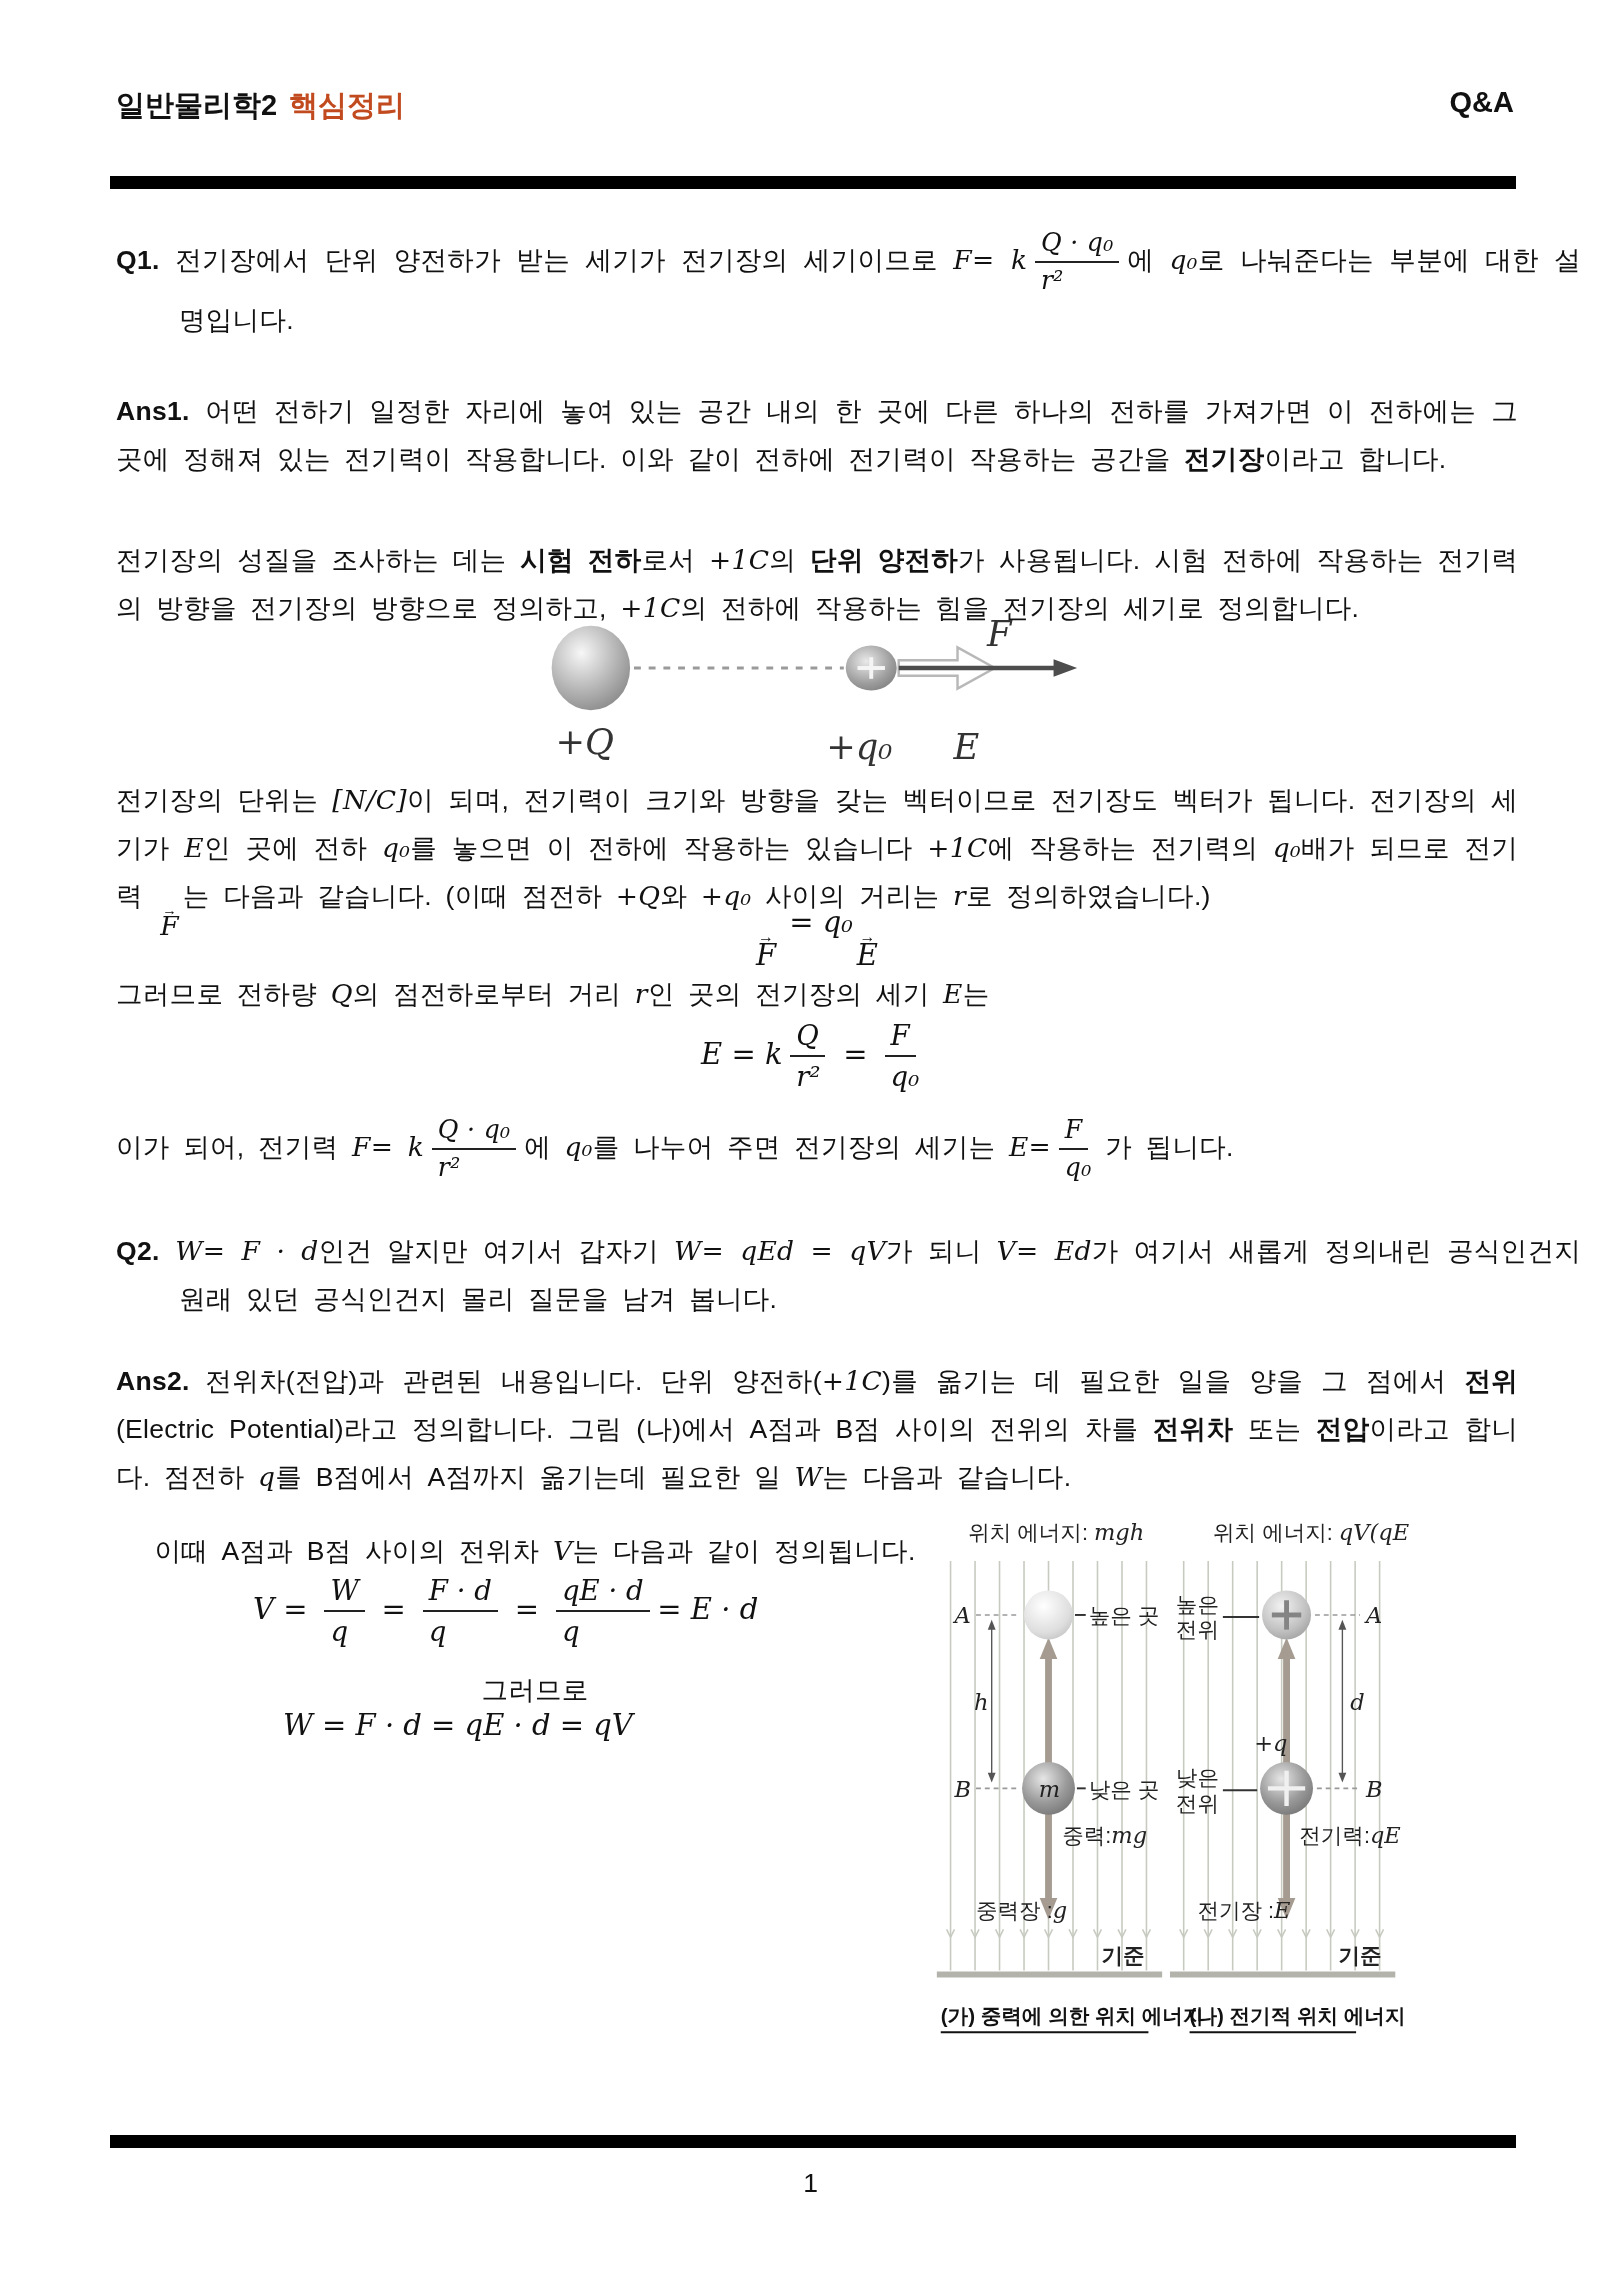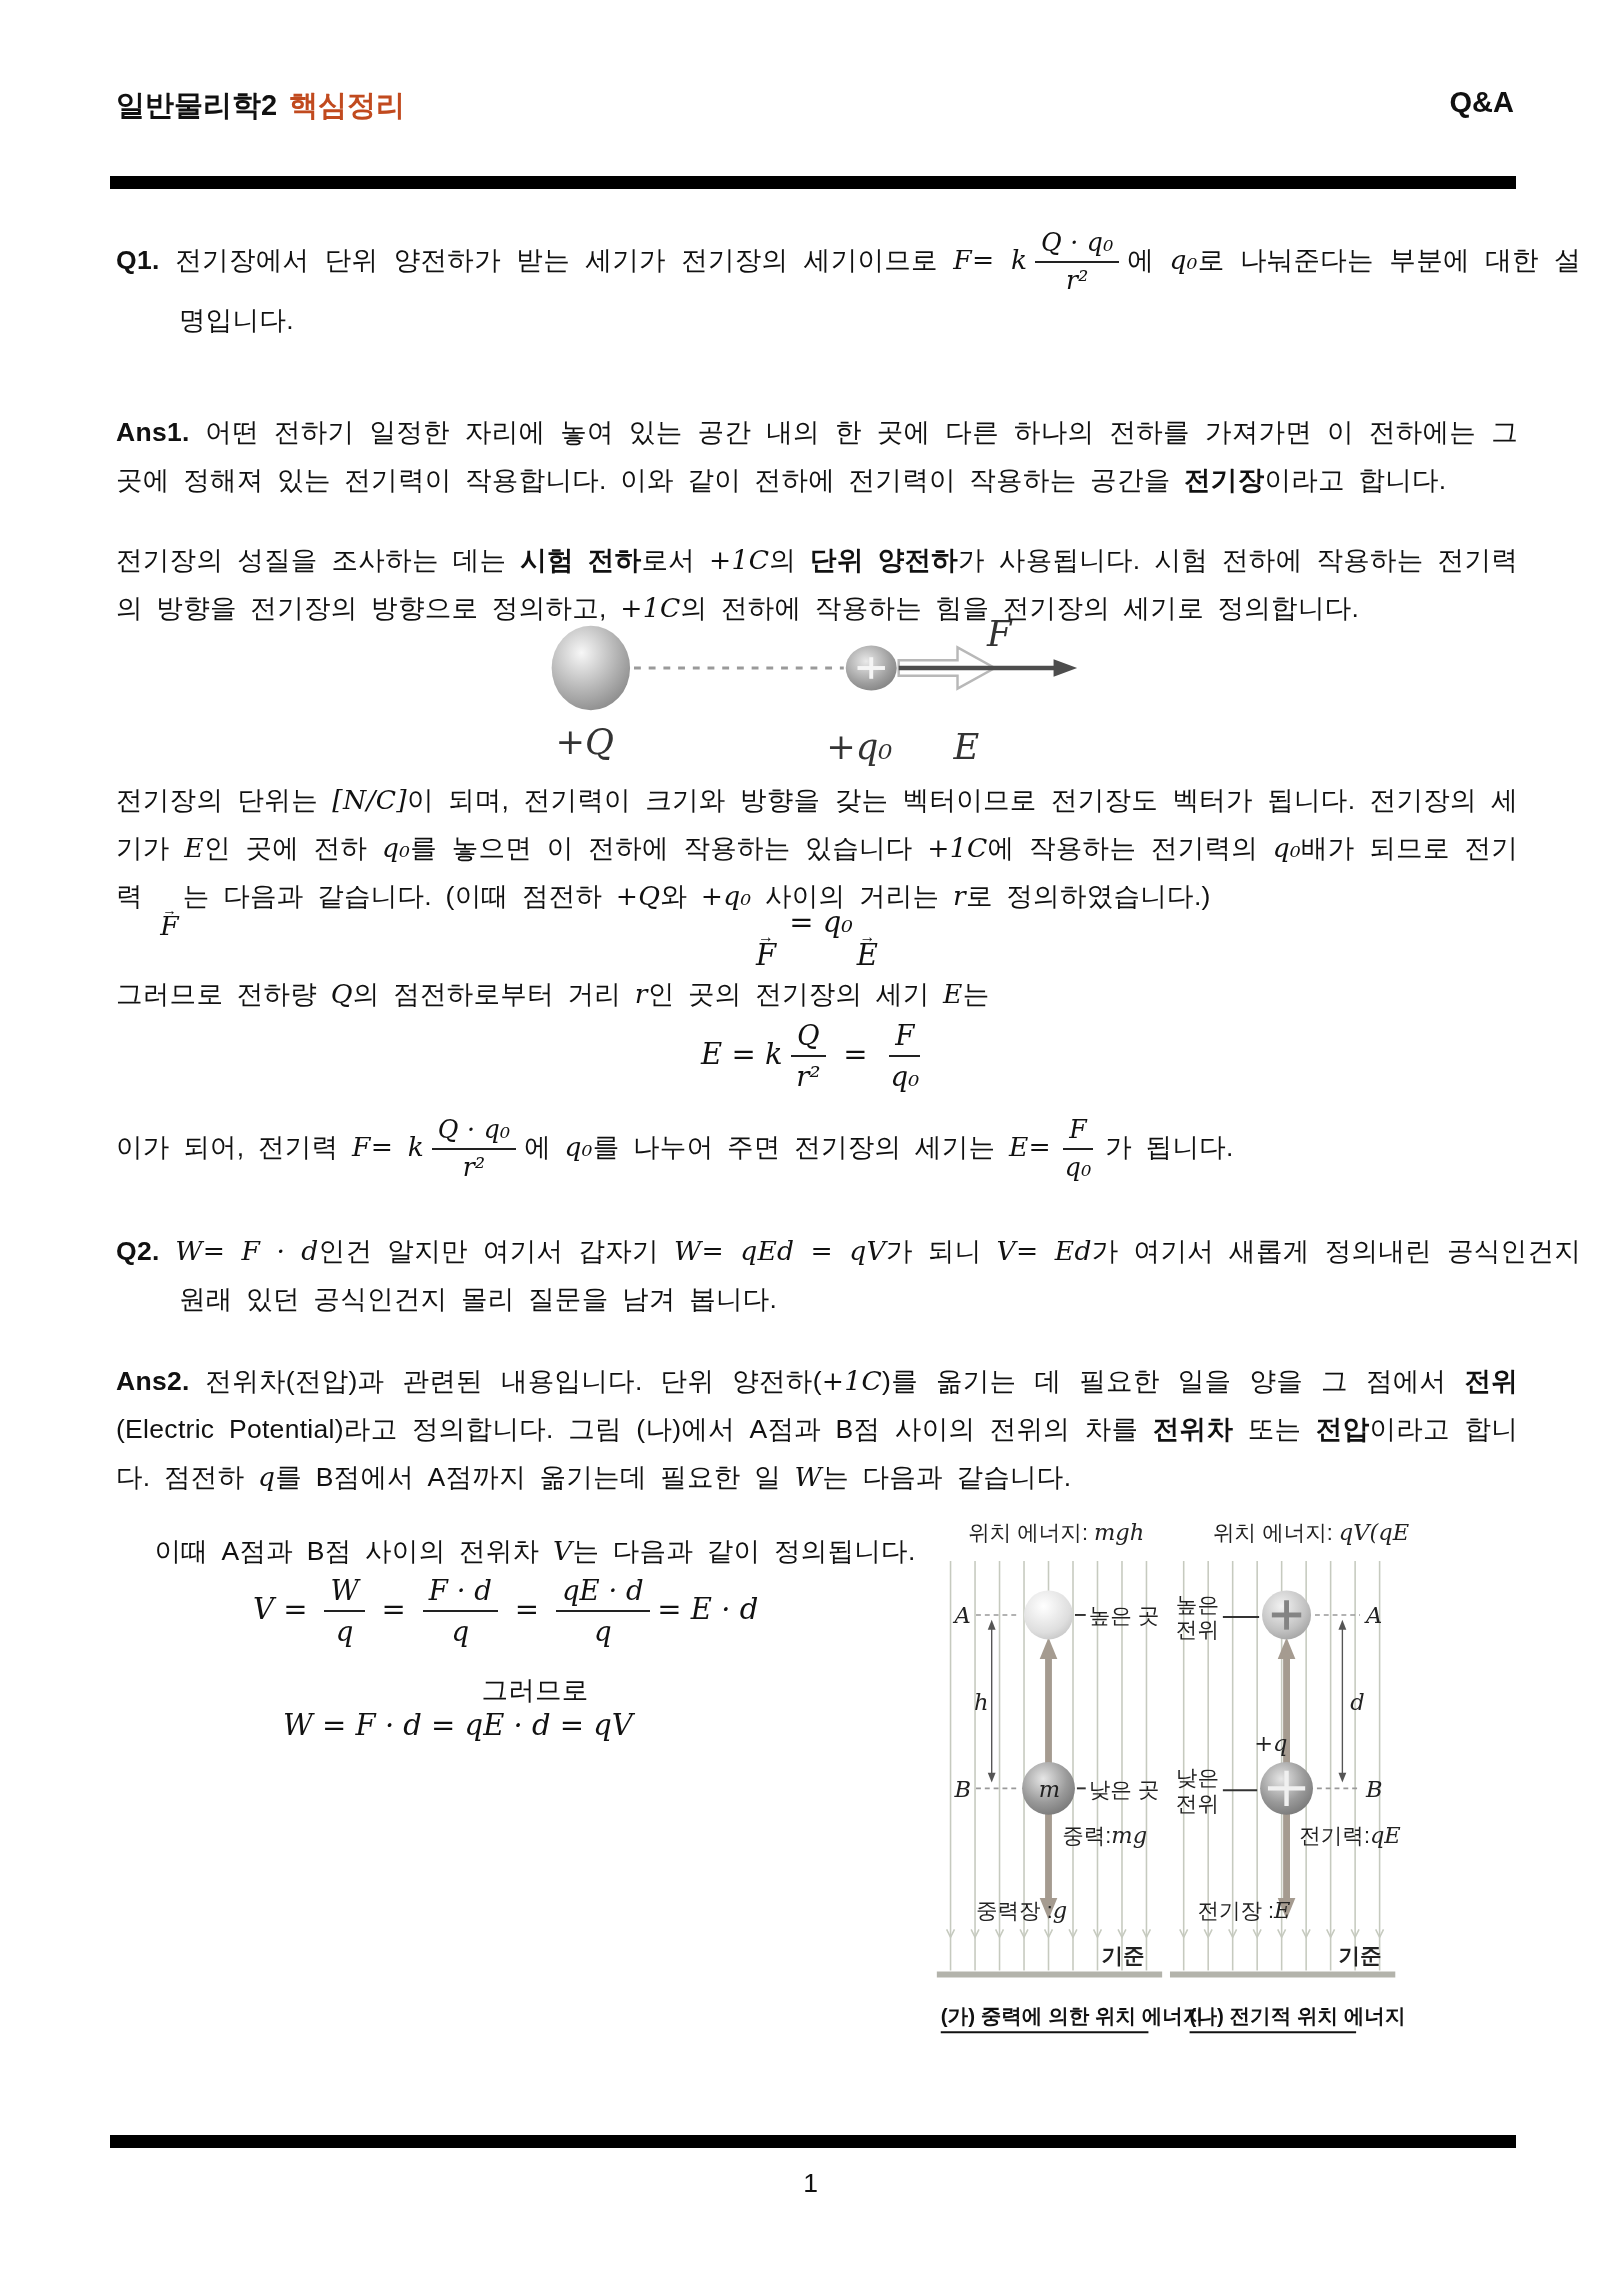--- a/index.html
+++ b/index.html
@@ -11,21 +11,21 @@
   .hdr-right{position:absolute;right:2px;top:0;}
   .rule{position:absolute;left:110px;width:1406px;height:12.7px;background:#000;}
   .para{position:absolute;left:116px;width:1402px;font-size:26.5px;line-height:48px;
         text-align:justify;word-spacing:5.9px;letter-spacing:0.3px;}
   .single{text-align:left;}
   .left-col{width:838px;text-align:center;}
   .qpara{padding-left:63px;text-indent:-63px;}
   .lead{font-family:Liberation Sans, sans-serif;font-weight:bold;margin-right:15.7px;font-style:normal;}
   .math{font-family:"DejaVu Serif",serif;font-style:italic;}
   .b{font-weight:bold;}
-  .frac{display:inline-flex;flex-direction:column;align-items:center;vertical-align:middle;
+  .frac{display:inline-flex;flex-direction:column;align-items:flex-start;vertical-align:middle;
         margin:0 7.8px;font-family:"DejaVu Serif",serif;font-style:italic;font-size:0.95em;
         line-height:1.2;text-indent:0;word-spacing:0;}
   .frac .fnum{padding:0 5.9px 2.9px;border-bottom:2px solid #222;}
   .frac .fden{padding:2.9px 5.9px 0;}
   .vec{display:inline-flex;flex-direction:column;align-items:center;vertical-align:-8.8px;
        line-height:1;margin:0 3.9px;text-indent:0;word-spacing:0;}
   .vec .arr{font-size:0.55em;line-height:0.55;transform:translateY(1px);font-style:normal;}
   .formula{position:absolute;left:116px;width:1402px;font-size:29px;line-height:1.25;}
   .fcenter{text-align:center;}
   .svg-abs{position:absolute;}
@@ -49,21 +49,21 @@
   </div>
   <div class="rule" style="top:176px"></div>
 
   <div class="para qpara" style="top:228px">
     <span class="lead">Q1.</span><span><span>전기장에서 단위 양전하가 받는 세기가 전기장의 세기이므로 </span><span class="math">F= k</span><span class="frac">
           <span class="fnum">Q · q₀</span>
           <span class="fden">r²</span>
         </span><span>에 </span><span class="math">q₀</span><span>로 나눠준다는 부분에 대한 설명입니다.</span></span>
   </div>
 
-  <div class="para" style="top:408px">
+  <div class="para" style="top:387px">
     <span class="lead">Ans1.</span><span><span>어떤 전하기 일정한 자리에 놓여 있는 공간 내의 한 곳에 다른 하나의 전하를 가져가면 이 전하에는 그 곳에 정해져 있는 전기력이 작용합니다. 이와 같이 전하에 전기력이 작용하는 공간을 </span><span class="b">전기장</span><span>이라고 합니다.</span></span>
   </div>
 
   <div class="para" style="top:536px">
     <span><span>전기장의 성질을 조사하는 데는 </span><span class="b">시험 전하</span><span>로서 </span><span class="math">+1C</span><span>의 </span><span class="b">단위 양전하</span><span>가 사용됩니다. 시험 전하에 작용하는 전기력의 방향을 전기장의 방향으로 정의하고, </span><span class="math">+1C</span><span>의 전하에 작용하는 힘을 전기장의 세기로 정의합니다.</span></span>
   </div>
 
   <svg class="svg-abs" style="left:534px;top:617px" width="549" height="152" viewBox="0 0 560 155">
     <defs>
       <radialGradient id="gBig" cx="0.38" cy="0.32" r="0.85">

